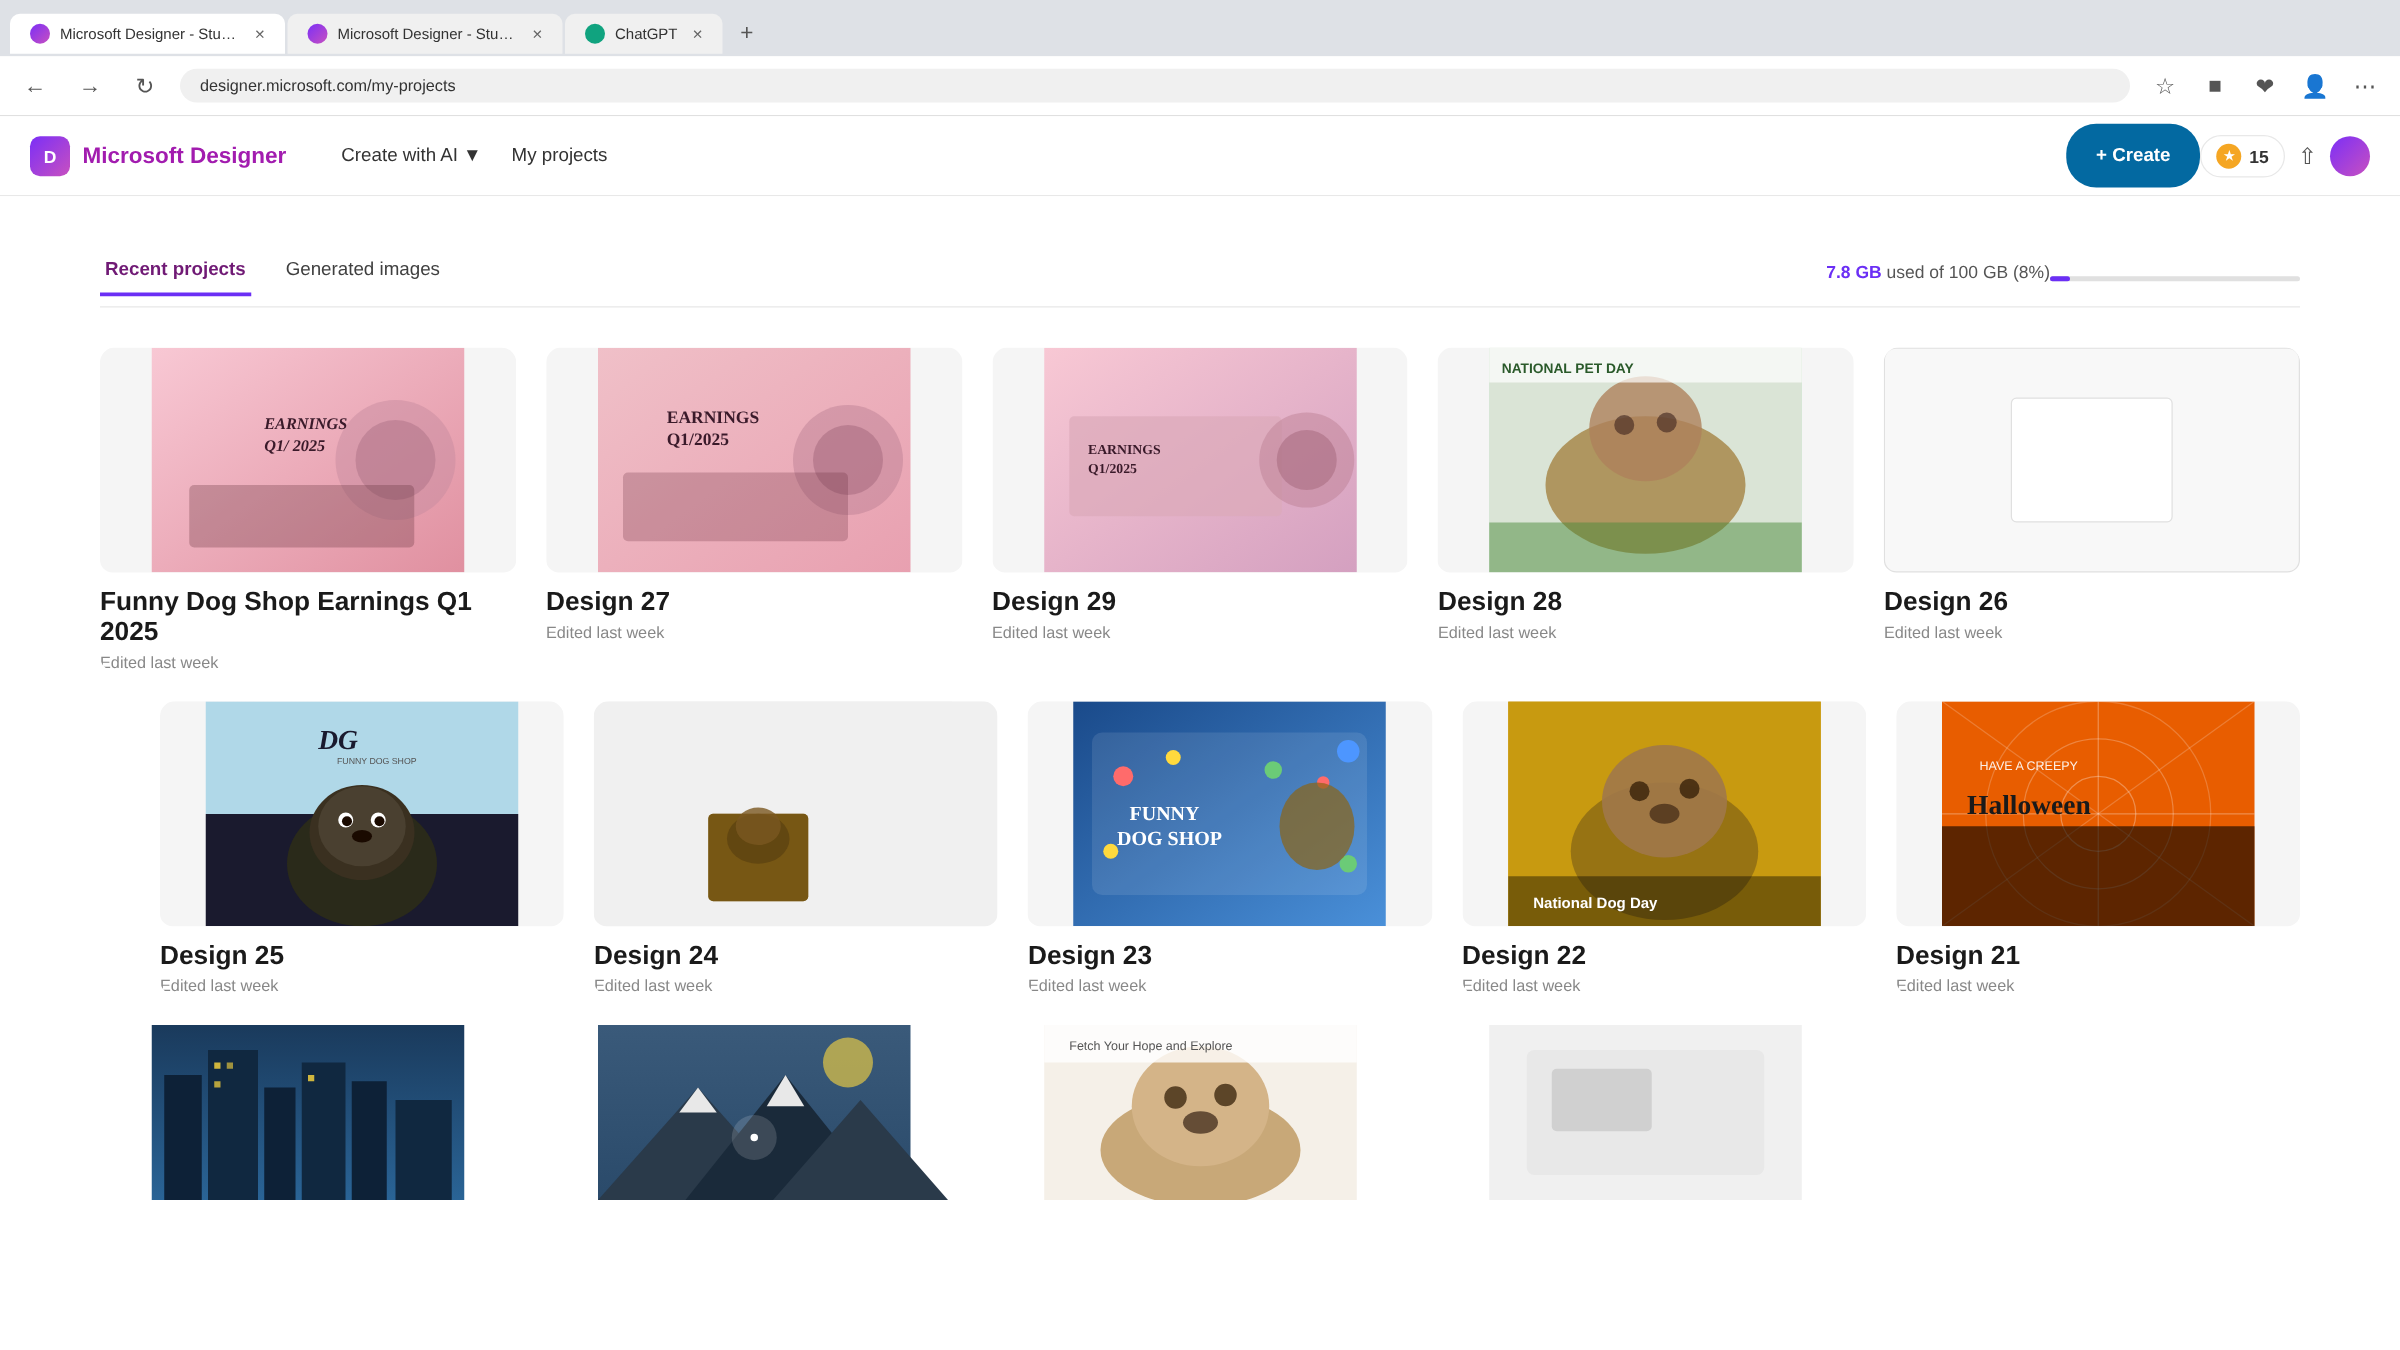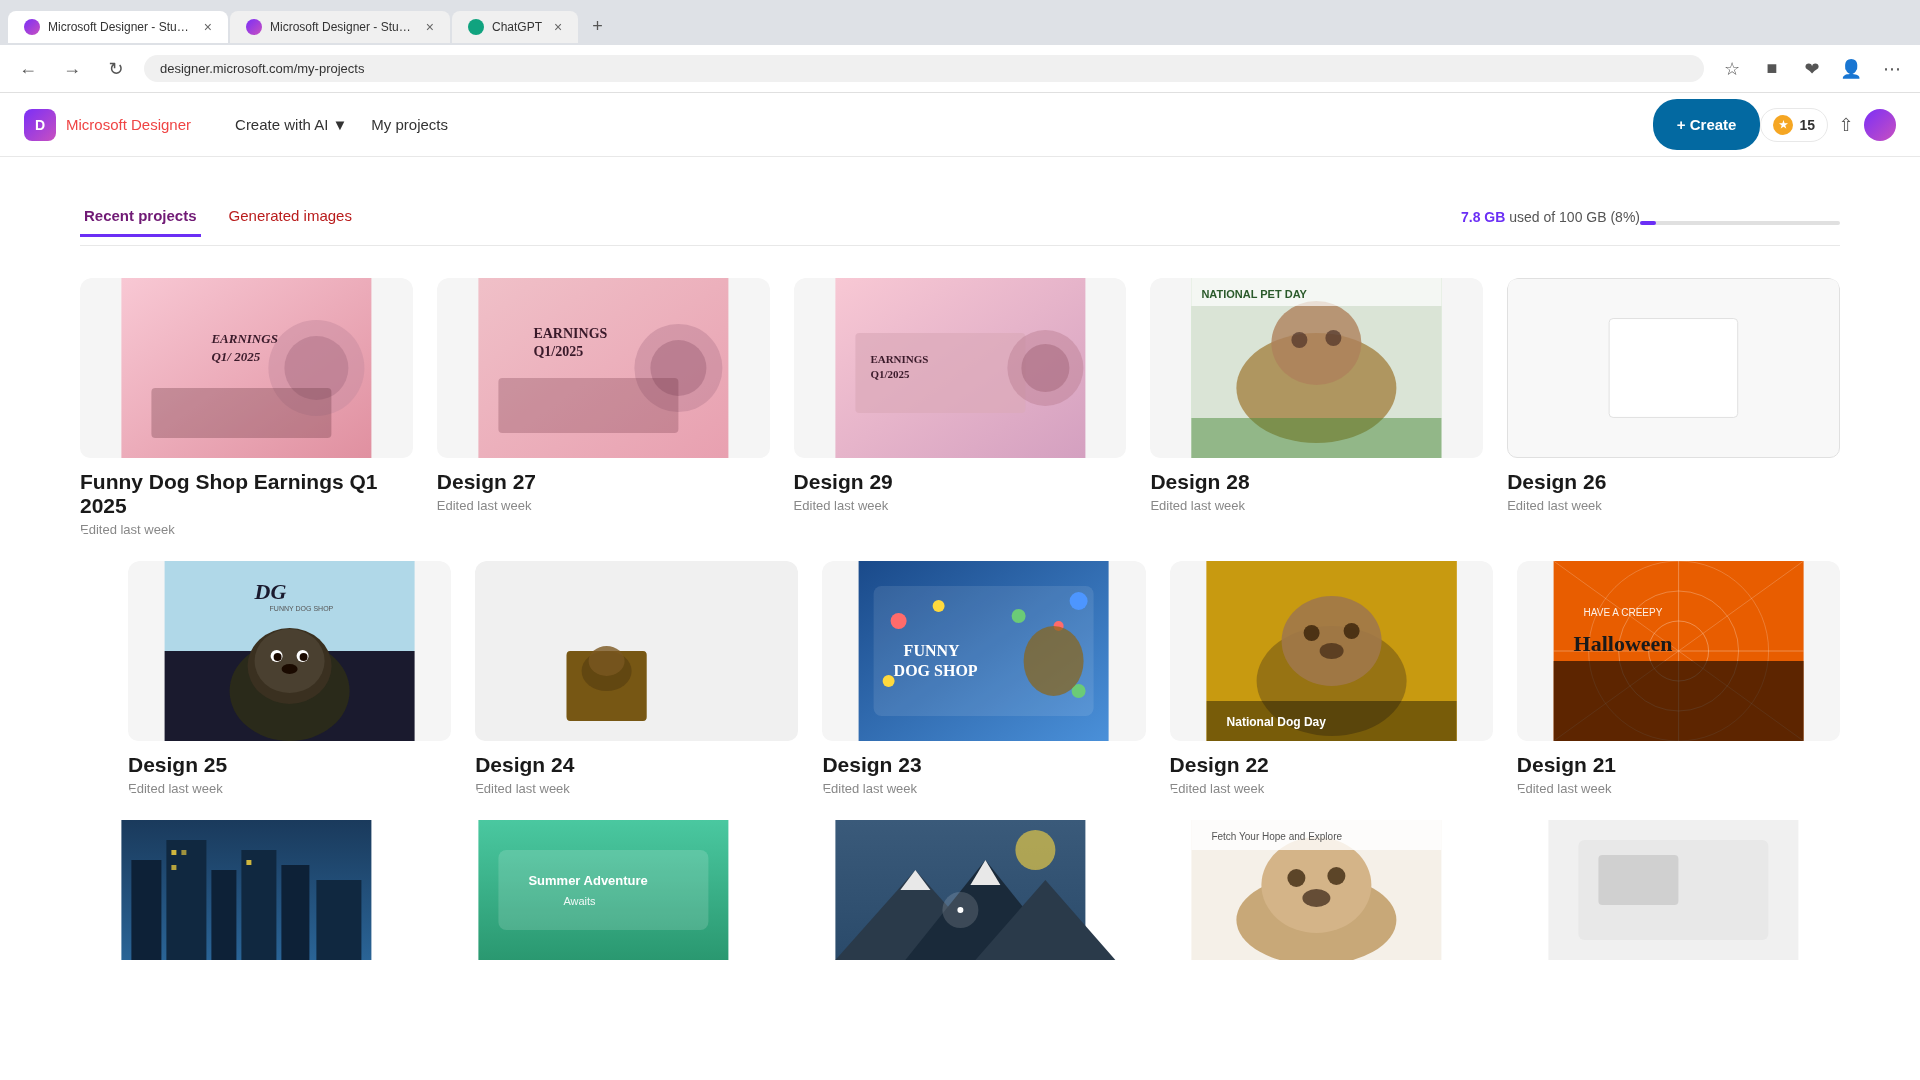--- a/index.html
+++ b/index.html
@@ -20,34 +20,34 @@
     .address-bar { display: flex; align-items: center; background: #fff; padding: 6px 12px; gap: 12px; border-bottom: 1px solid #e0e0e0; height: 48px; }
     .nav-btn { background: none; border: none; cursor: pointer; color: #555; font-size: 18px; padding: 4px; border-radius: 50%; width: 32px; height: 32px; display: flex; align-items: center; justify-content: center; }
     .url-bar { flex: 1; background: #f0f0f0; border: none; border-radius: 20px; padding: 6px 16px; font-size: 13px; color: #333; outline: none; }
     .browser-actions { display: flex; gap: 8px; align-items: center; }
     .browser-action-btn { background: none; border: none; cursor: pointer; color: #555; font-size: 18px; width: 32px; height: 32px; display: flex; align-items: center; justify-content: center; border-radius: 50%; }
 
     
     .app-nav { display: flex; align-items: center; padding: 0 24px; height: 64px; border-bottom: 1px solid #e8e8e8; background: #fff; }
     .logo-area { display: flex; align-items: center; gap: 10px; margin-right: 32px; cursor: pointer; }
     .logo-icon { width: 32px; height: 32px; background: linear-gradient(135deg, #7b2ff7, #c850c0); border-radius: 8px; display: flex; align-items: center; justify-content: center; color: white; font-weight: bold; font-size: 14px; }
-    .logo-text { font-size: 15px; font-weight: 400; color: #ef4444; }
+    .logo-text { font-size: 18px; font-weight: 700; color: #a21caf; }
     .nav-link { display: flex; align-items: center; gap: 4px; padding: 8px 12px; font-size: 15px; color: #333; cursor: pointer; border-radius: 6px; }
     .nav-spacer { flex: 1; }
     .create-btn { background: #0369a1; color: white; border: none; border-radius: 24px; padding: 17px 24px; font-size: 15px; font-weight: 600; cursor: pointer; display: flex; align-items: center; gap: 6px; }
     .coins-badge { display: flex; align-items: center; gap: 6px; padding: 6px 12px; border-radius: 20px; border: 1px solid #e8e8e8; cursor: pointer; font-size: 14px; font-weight: 600; color: #333; }
     .coin-icon { width: 20px; height: 20px; background: #f5a623; border-radius: 50%; display: flex; align-items: center; justify-content: center; color: white; font-size: 10px; font-weight: bold; }
     .icon-btn { background: none; border: none; cursor: pointer; padding: 6px; border-radius: 50%; width: 36px; height: 36px; display: flex; align-items: center; justify-content: center; color: #555; font-size: 18px; }
     .avatar { width: 32px; height: 32px; border-radius: 50%; background: linear-gradient(135deg, #7b2ff7, #c850c0); cursor: pointer; }
 
     
     .main-content { padding: 40px 80px; background: #fff; }
     .tabs-bar { display: flex; align-items: center; justify-content: space-between; margin-bottom: 8px; }
     .tabs-left { display: flex; gap: 0; }
-    .tab-link { padding: 10px 4px; font-size: 15px; color: #b91c1c; cursor: pointer; border-bottom: 3px solid transparent; margin-right: 24px; }
+    .tab-link { padding: 10px 4px; font-size: 15px; color: #404040; cursor: pointer; border-bottom: 3px solid transparent; margin-right: 24px; }
     .tab-link.active { color: #701a75; border-bottom: 3px solid #6b2ff5; font-weight: 600; }
     .storage-info { font-size: 14px; color: #555; }
     .storage-highlight { color: #6b2ff5; font-weight: 600; }
     .storage-bar { width: 200px; height: 4px; background: #e0e0e0; border-radius: 2px; margin-top: 4px; margin-left: auto; }
     .storage-bar-fill { width: 8%; height: 100%; background: #6b2ff5; border-radius: 2px; }
     .divider { border: none; border-top: 1px solid #e8e8e8; margin-bottom: 32px; }
 
     
     .projects-grid { display: grid; grid-template-columns: repeat(5, 1fr); gap: 24px; }
     .project-card { border-radius: 12px; overflow: hidden; cursor: pointer; transition: transform 0.2s; }
@@ -409,37 +409,20 @@
           <rect x="195" y="60" width="45" height="80" fill="#102840"></rect>
 
           <rect x="50" y="30" width="5" height="5" fill="#ffd93d" opacity="0.8"></rect>
           <rect x="60" y="30" width="5" height="5" fill="#ffd93d" opacity="0.6"></rect>
           <rect x="50" y="45" width="5" height="5" fill="#ffd93d" opacity="0.7"></rect>
           <rect x="125" y="40" width="5" height="5" fill="#ffd93d" opacity="0.8"></rect>
         </svg>
       </div>
     </div>
 
-    <div class="project-card">
-      <div class="bottom-thumbnail">
-        <svg width="100%" height="100%" viewBox="0 0 250 140" xmlns="http://www.w3.org/2000/svg">
-          <defs>
-              <linearGradient id="bg2" x1="0" y1="0" x2="0" y2="1">
-                <stop offset="0%" stop-color="#4ac8a0"></stop>
-                <stop offset="100%" stop-color="#2a9870"></stop>
-              </linearGradient>
-            </defs>
-          <rect width="250" height="140" fill="url(#bg2)"></rect>
-
-          <rect x="20" y="30" width="210" height="80" fill="rgba(255,255,255,0.15)" rx="8"></rect>
-          <text x="50" y="65" font-family="Arial" font-size="13" font-weight="700" fill="#fff">Summer Adventure</text>
-          <text x="85" y="85" font-family="Arial" font-size="11" fill="#fff" opacity="0.9">Awaits</text>
-        </svg>
-      </div>
-    </div>
 
     <div class="project-card">
       <div class="bottom-thumbnail">
         <svg width="100%" height="100%" viewBox="0 0 250 140" xmlns="http://www.w3.org/2000/svg">
           <defs>
               <linearGradient id="bg3" x1="0" y1="0" x2="0" y2="1">
                 <stop offset="0%" stop-color="#3a5a7a"></stop>
                 <stop offset="100%" stop-color="#2a4a6a"></stop>
               </linearGradient>
             </defs>

